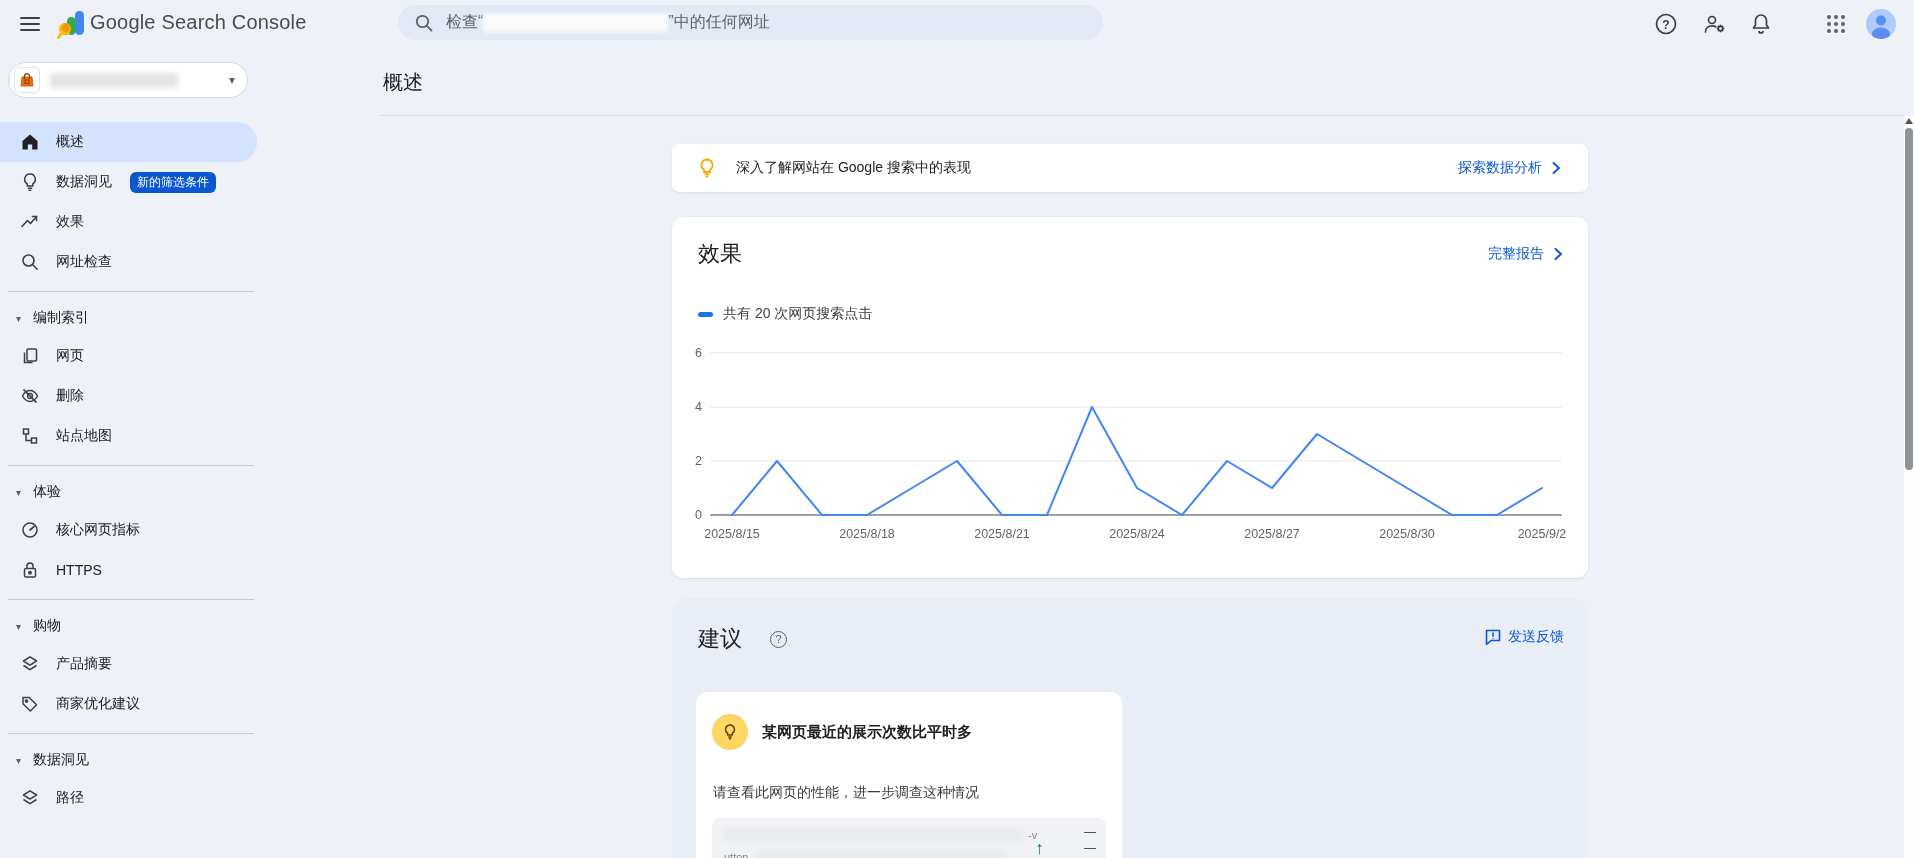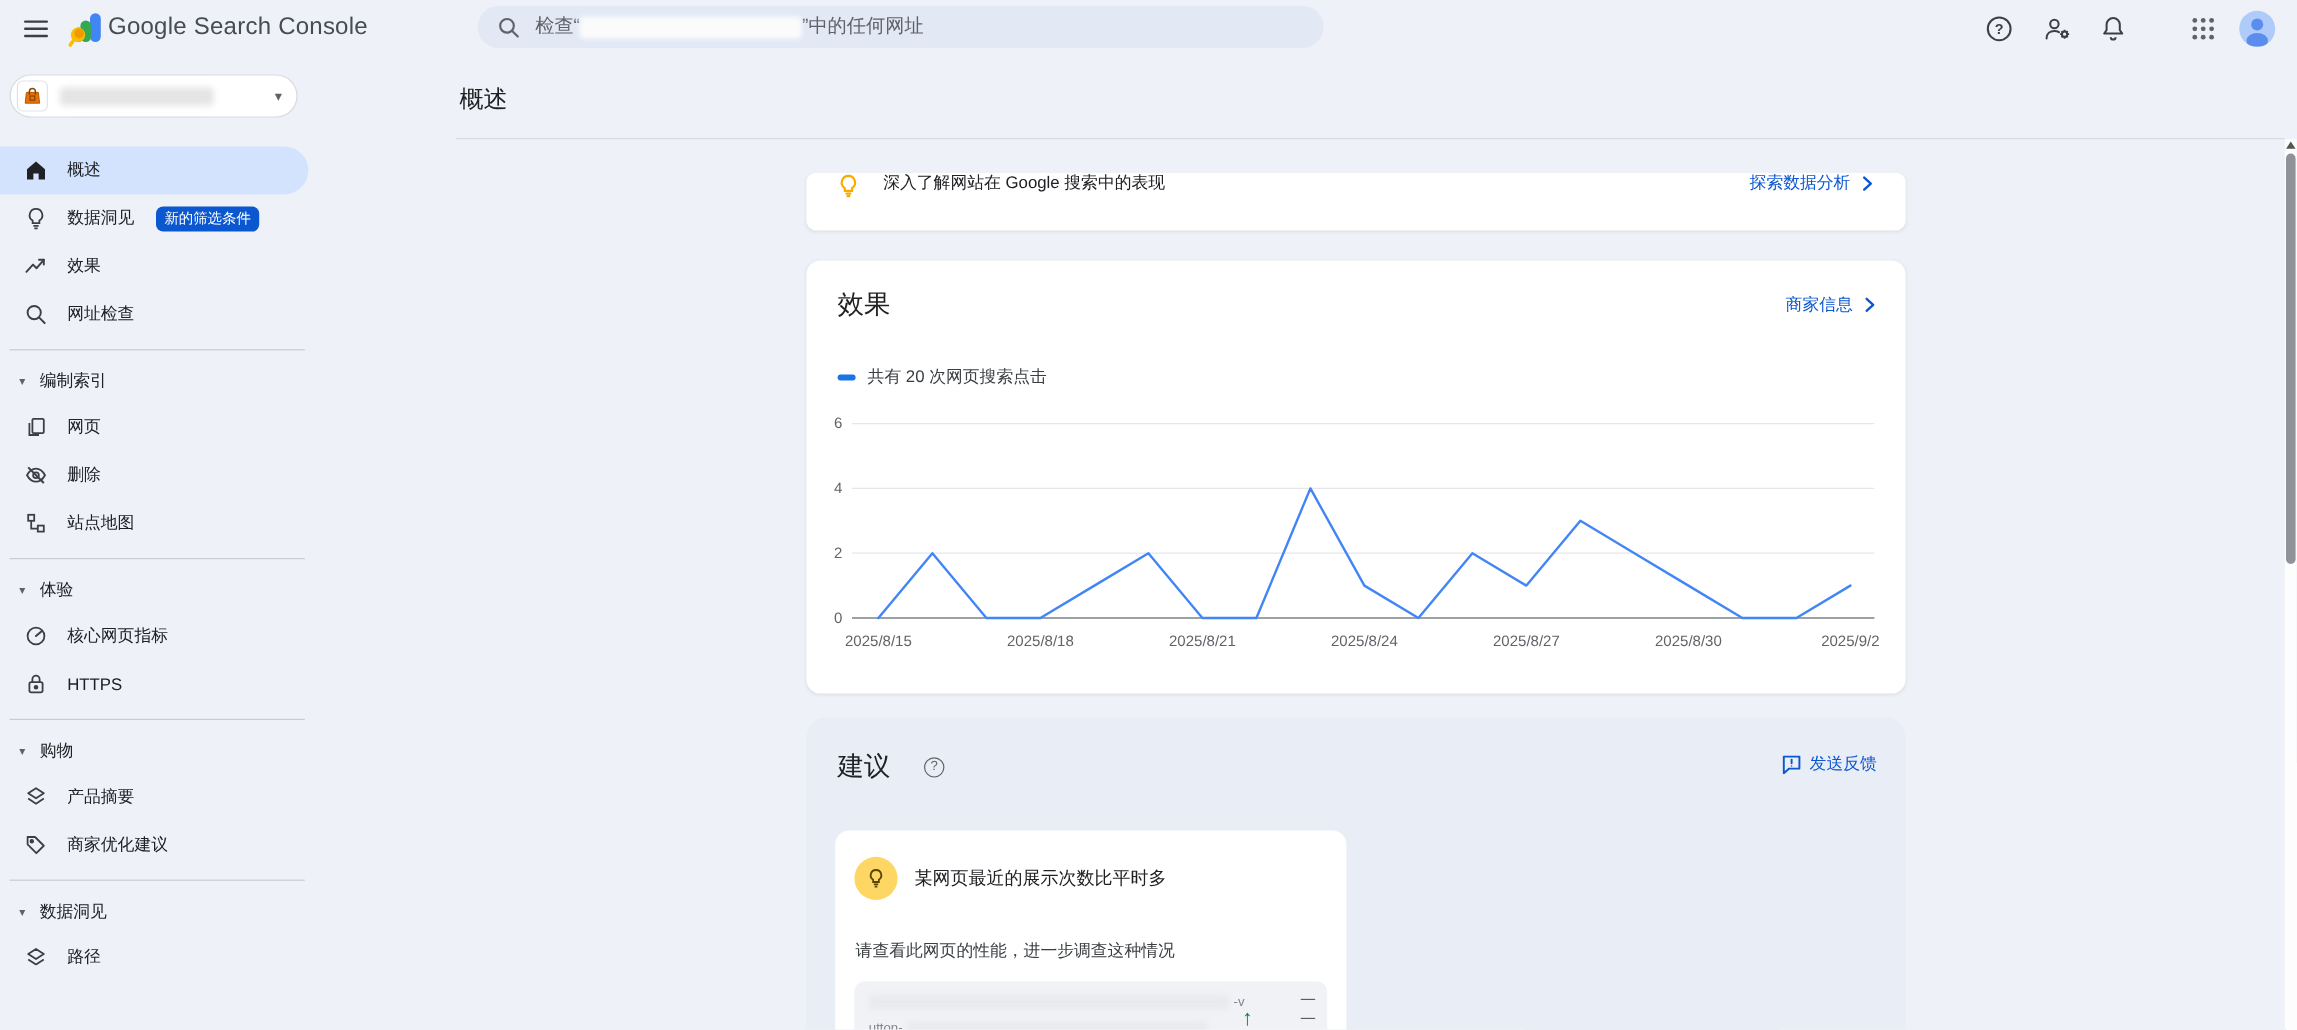--- a/index.html
+++ b/index.html
@@ -46,21 +46,21 @@
   .side-divider { border-top:1px solid #c9ccd1; margin:9px 8px 8px 8px; }
   .group-header { height:36px; display:flex; align-items:center; padding-left:16px; gap:12px;
                   font-size:14px; color:#202124; cursor:pointer; }
   .group-header .caret { font-size:10px; color:#5f6368; }
   
   .main { position:absolute; left:262px; top:48px; width:1652px; height:810px; }
   .page-title { position:absolute; left:121px; top:21px; font-size:20px; color:#202124; }
   .main-divider { position:absolute; left:118px; right:10px; top:67px; border-top:1px solid #d9dce3; }
   .cards { position:absolute; left:410px; top:96px; width:916px; }
   .card { background:#fff; border-radius:12px; box-shadow:0 1px 3px rgba(60,64,67,.1); }
-  .banner { height:48px; border-radius:8px; display:flex; align-items:flex-start; padding:0 24px; gap:18px; }
+  .banner { height:48px; border-radius:8px; display:flex; align-items:center; padding:0 24px; gap:18px; }
   .banner-text { font-size:14px; color:#202124; }
   .link { color:#0b57d0; font-size:14px; font-weight:500; cursor:pointer; display:flex; align-items:center; gap:6px; }
   .spacer { flex:1; }
   .perf-card { margin-top:25px; height:361px; position:relative; }
   .perf-title { position:absolute; left:26px; top:22px; font-size:22px; color:#202124; }
   .perf-link { position:absolute; right:22px; top:28px; }
   .legend { position:absolute; left:26px; top:88px; display:flex; align-items:center; gap:10px;
             font-size:14px; color:#3c4043; }
   .legend-marker { width:15px; height:5px; border-radius:2.5px; background:#1a73e8; }
   #perf-chart { position:absolute; left:0; top:118px; }
@@ -70,21 +70,21 @@
   .reco-title-row { position:absolute; left:26px; top:26px; display:flex; align-items:center; gap:28px; }
   .reco-title { font-size:22px; color:#202124; }
   .qmark { width:17px; height:17px; border:1.4px solid #5f6368; border-radius:50%; color:#5f6368;
            font-size:11px; display:flex; align-items:center; justify-content:center; cursor:pointer; }
   .reco-feedback { position:absolute; right:24px; top:30px; }
   .suggestion { position:absolute; left:24px; top:94px; width:426px; height:290px;
                 background:#fff; border-radius:12px; padding:22px 16px; }
   .sugg-head { display:flex; align-items:center; gap:14px; }
   .bulb-circle { width:36px; height:36px; border-radius:50%; background:#fdd663;
                  display:flex; align-items:center; justify-content:center; flex:0 0 36px; }
-  .sugg-heading { font-size:15px; font-weight:400; color:#202124; }
+  .sugg-heading { font-size:15px; font-weight:700; color:#202124; }
   .sugg-body { margin:34px 0 0 1px; font-size:14px; color:#3c4043; }
   .sugg-box { margin-top:16px; background:#f0f2f6; border-radius:8px; height:62px; position:relative;
               padding:9px 12px; }
   .frag { font-size:11px; color:#80868b; }
   .sugg-line { display:flex; align-items:center; gap:4px; height:16px; margin-bottom:6px; }
   .up-arrow { position:absolute; right:62px; top:20px; color:#188038; font-size:18px; font-weight:700; }
   .dashes { position:absolute; right:10px; top:6px; text-align:right; font-size:12px; color:#3c4043;
             line-height:16px; }
   
   .scroll-track { position:absolute; right:0; top:68px; width:10px; height:742px; background:#fdfdfd; }
@@ -360,21 +360,21 @@
         <span>探索数据分析</span>
         <svg class="oi" width="16" height="16" viewBox="0 0 16 16" fill="none" stroke="#0b57d0" stroke-width="2" stroke-linecap="round" stroke-linejoin="round">
             <polyline points="5.5,3 11,8 5.5,13"></polyline>
           </svg>
       </span>
     </div>
 
     <div class="card perf-card">
       <div class="perf-title">效果</div>
       <div class="perf-link link">
-        <span>商家信息</span>
+        <span>完整报告</span>
         <svg class="oi" width="16" height="16" viewBox="0 0 16 16" fill="none" stroke="#0b57d0" stroke-width="2" stroke-linecap="round" stroke-linejoin="round">
             <polyline points="5.5,3 11,8 5.5,13"></polyline>
           </svg>
       </div>
       <div class="legend">
         <span class="legend-marker" style="background: rgb(26, 115, 232);"></span>
         <span>共有 20 次网页搜索点击</span>
       </div>
       <svg id="perf-chart" width="916" height="218">
           <line x1="38" y1="180" x2="890" y2="180" stroke="#7d8187" stroke-width="1.3"></line>

